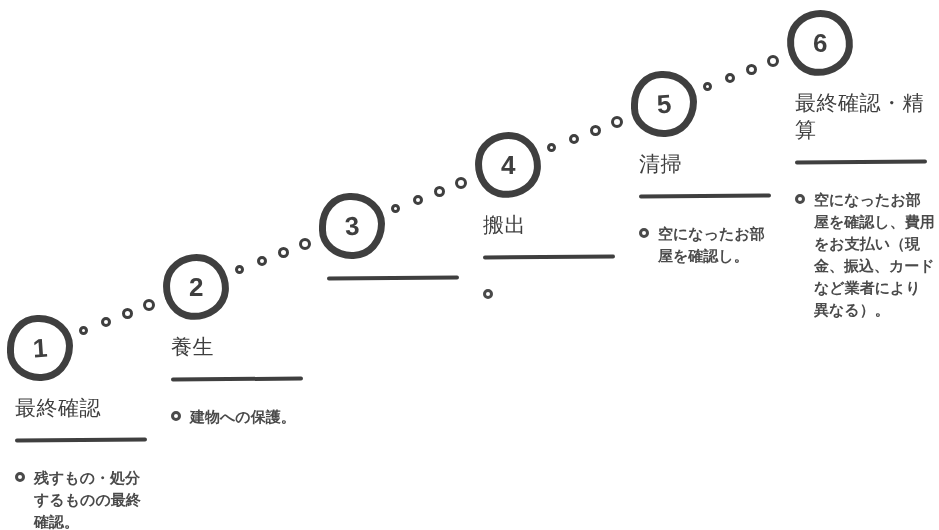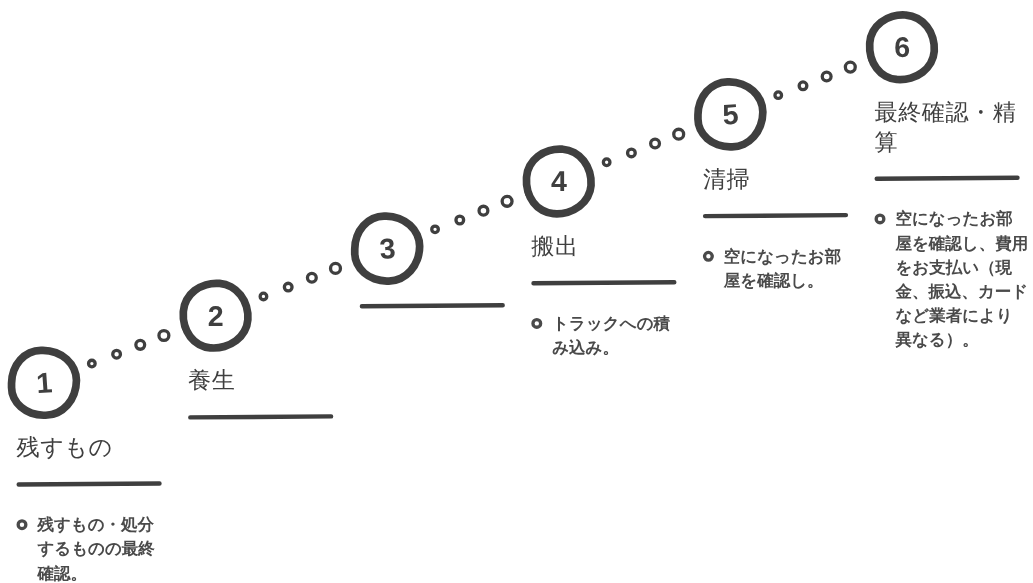--- a/index.html
+++ b/index.html
@@ -130,52 +130,55 @@
       <div class="dot" style="width: 10px; height: 10px; left: 724.52px; top: 73.38px;"></div>
       <div class="dot" style="width: 11px; height: 11px; left: 745.86px; top: 64.34px;"></div>
       <div class="dot" style="width: 12px; height: 12px; left: 767.2px; top: 55.3px;"></div>
       <div class="dot" style="width: 12px; height: 12px; left: 789.04px; top: 46.76px;"></div>
     </div>
 
   <section class="step" style="left:15px; top:315px;">
     <div class="circle">
       <span class="num">1</span>
     </div>
-    <h2 class="title">残すもの</h2>
+    <h2 class="title">最終確認</h2>
     <div class="divider"></div>
     <div class="bullet">
       <span class="marker"></span>
       <span class="bullet-text">残すもの・処分するものの最終確認。</span>
     </div>
   </section>
 
   <section class="step" style="left:171px; top:254px;">
     <div class="circle">
       <span class="num">2</span>
     </div>
     <h2 class="title">養生</h2>
     <div class="divider"></div>
+    <div class="bullet">
+      <span class="marker"></span>
+      <span class="bullet-text">建物への保護。</span>
+    </div>
   </section>
 
   <section class="step" style="left:327px; top:193px;">
     <div class="circle">
       <span class="num">3</span>
     </div>
     <div class="divider"></div>
   </section>
 
   <section class="step" style="left:483px; top:132px;">
     <div class="circle">
       <span class="num">4</span>
     </div>
     <h2 class="title">搬出</h2>
     <div class="divider"></div>
     <div class="bullet">
       <span class="marker"></span>
-      <span class="bullet-text">トラックへの積み込み。</span>
     </div>
   </section>
 
   <section class="step" style="left:639px; top:71px;">
     <div class="circle">
       <span class="num">5</span>
     </div>
     <h2 class="title">清掃</h2>
     <div class="divider"></div>
     <div class="bullet">

